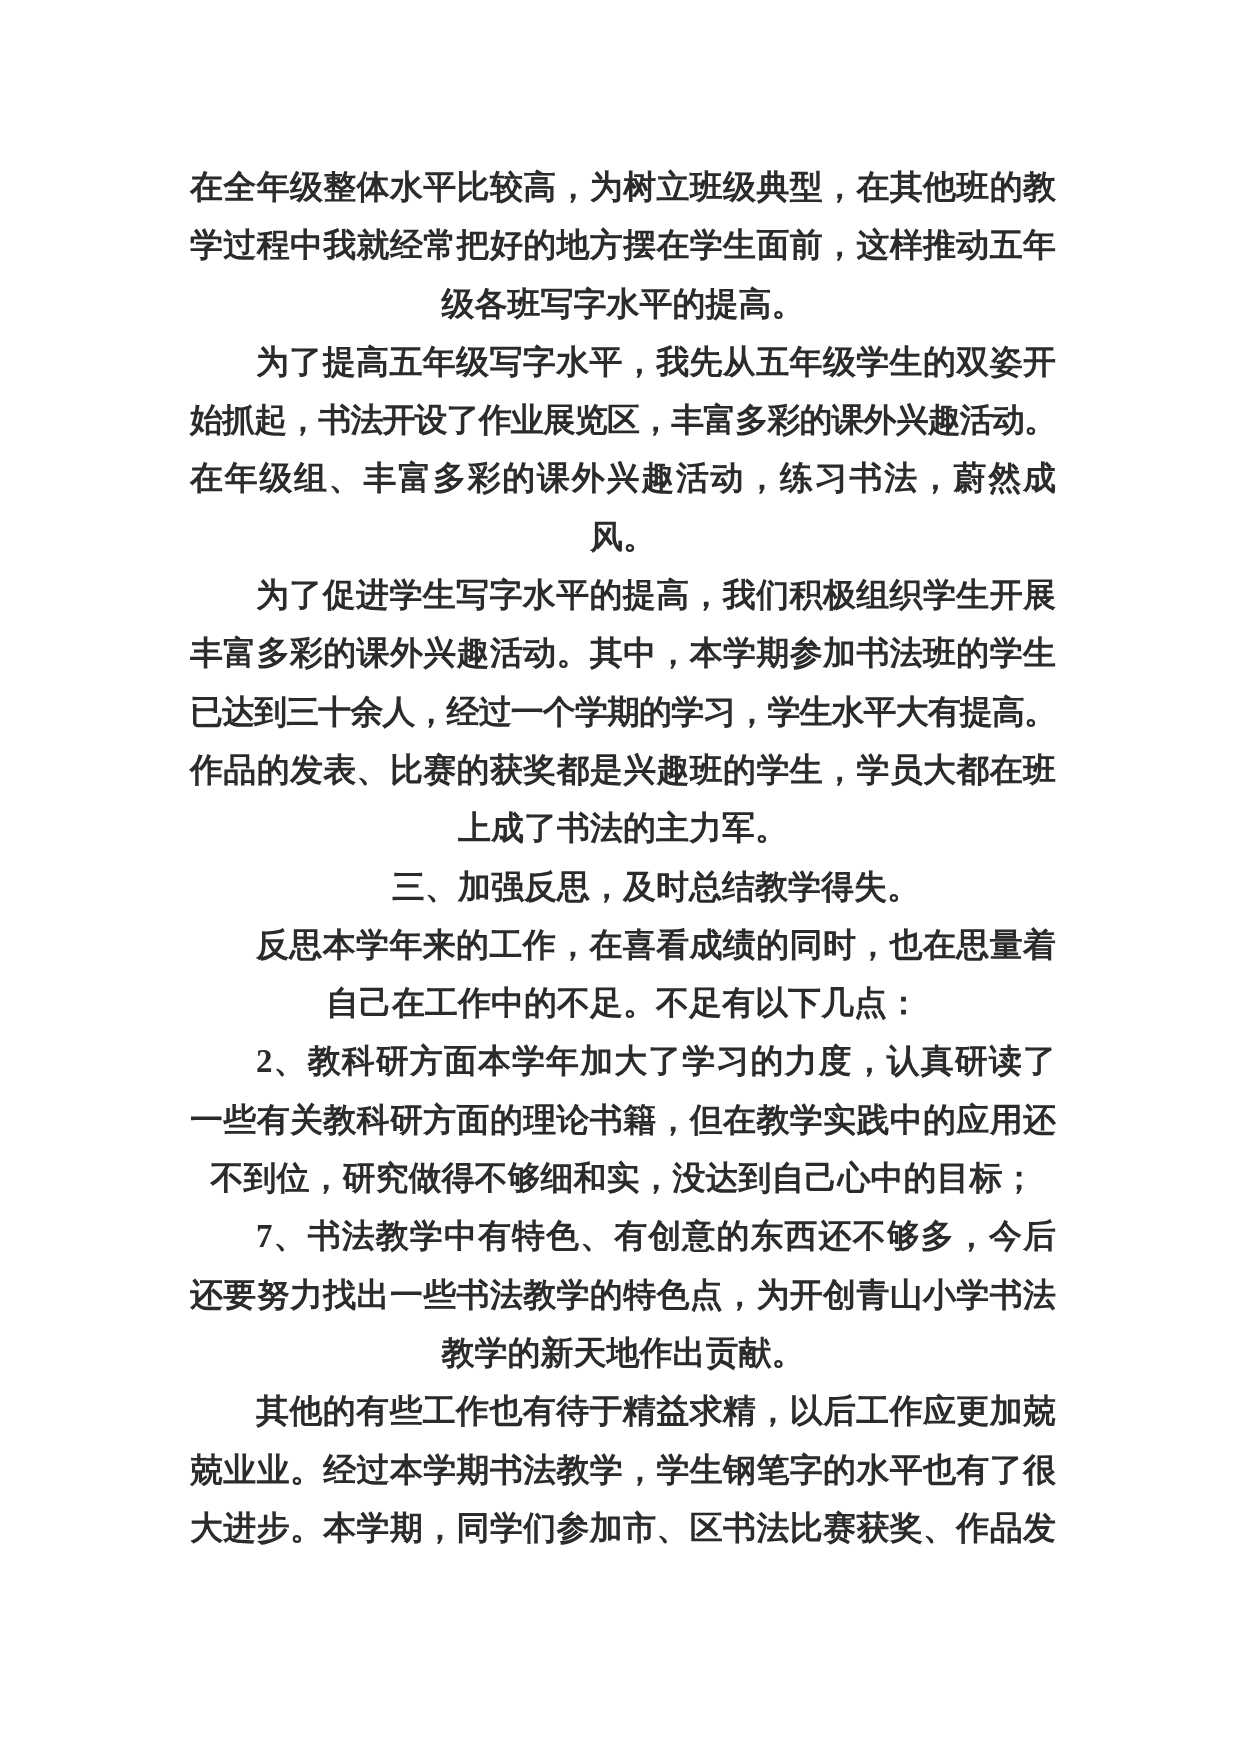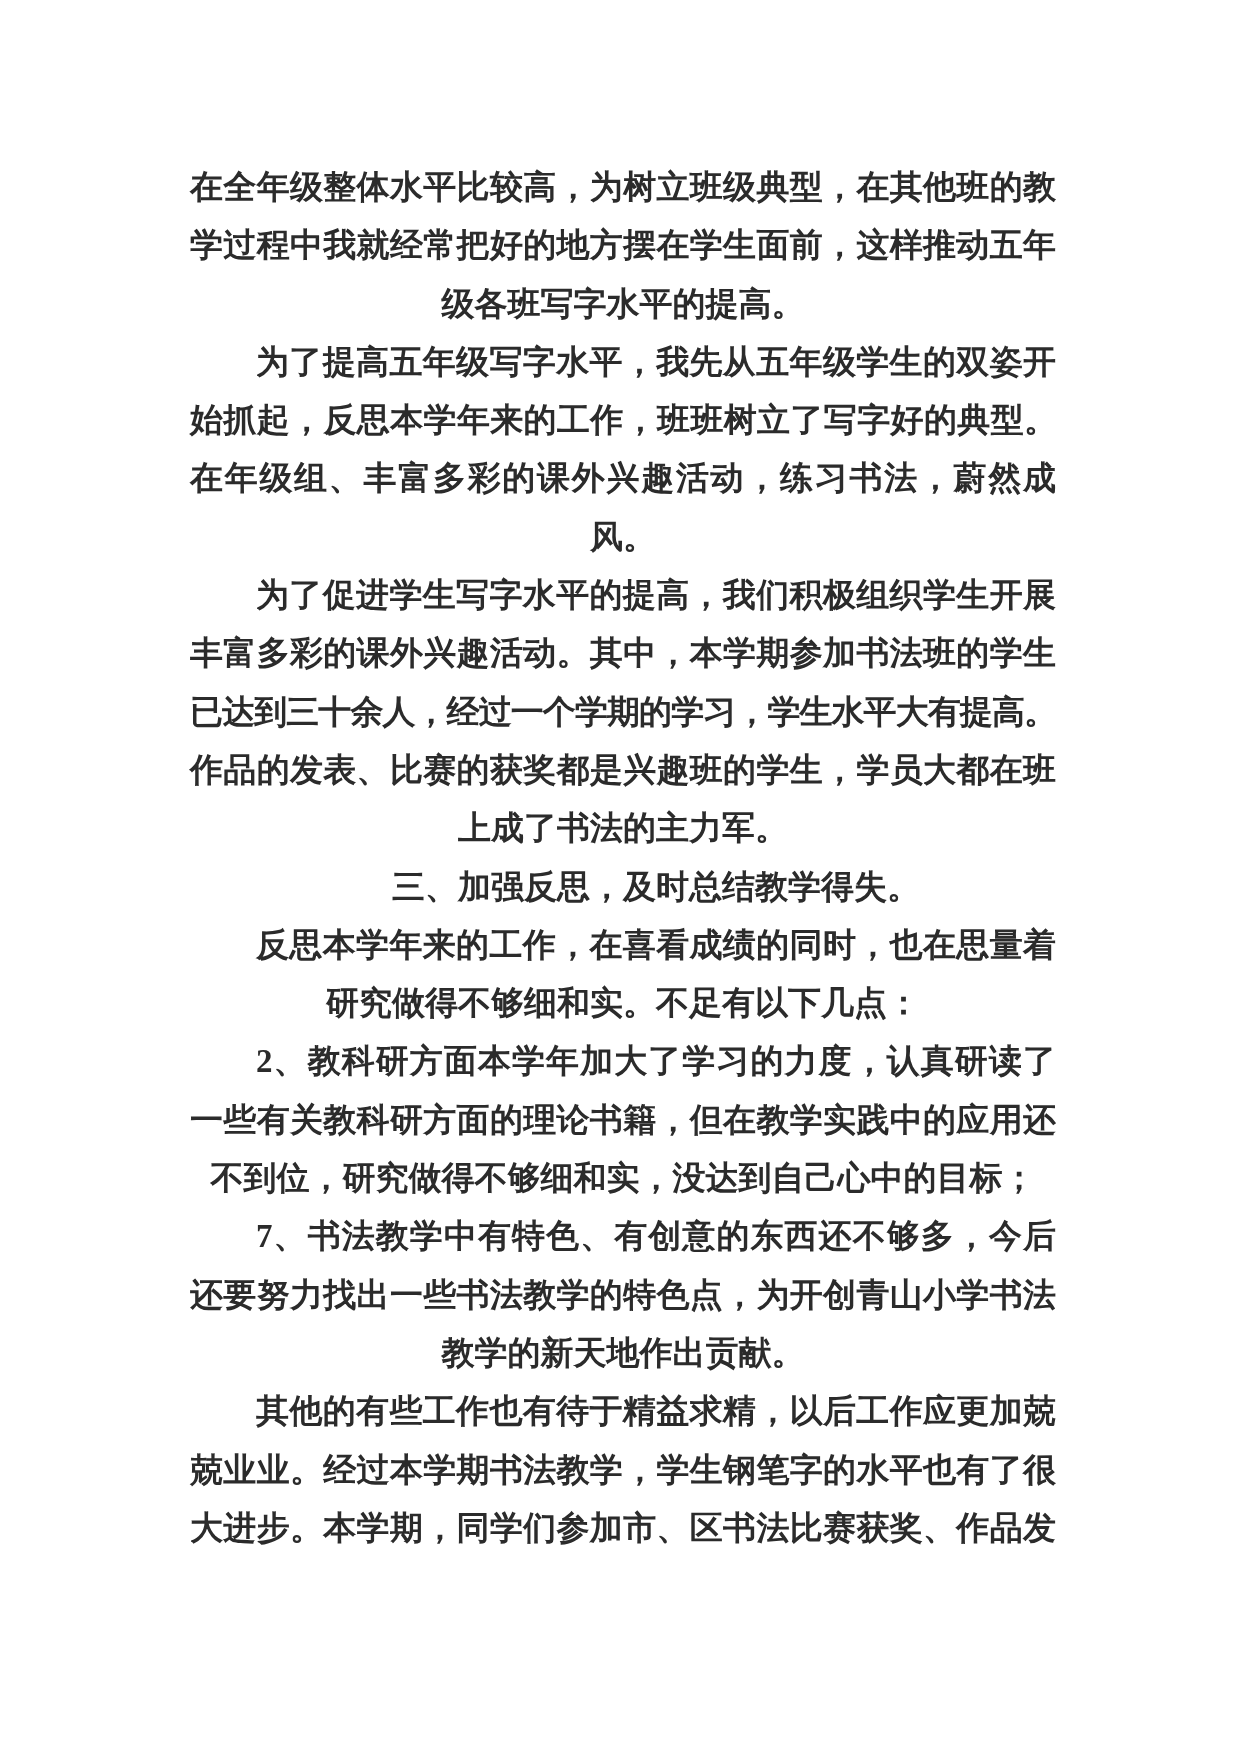--- a/index.html
+++ b/index.html
@@ -42,31 +42,31 @@
   .tight { letter-spacing: -1px; }
 </style>
 </head>
 <body>
 
 <div class="doc-text">
   <div class="ln j">在全年级整体水平比较高，为树立班级典型，在其他班的教</div>
   <div class="ln j">学过程中我就经常把好的地方摆在学生面前，这样推动五年</div>
   <div class="ln">级各班写字水平的提高。</div>
   <div class="ln j i">为了提高五年级写字水平，我先从五年级学生的双姿开</div>
-  <div class="ln j tight">始抓起，反思本学年来的工作，班班树立了写字好的典型。</div>
+  <div class="ln j tight">始抓起，书法开设了作业展览区，丰富多彩的课外兴趣活动。</div>
   <div class="ln j">在年级组、丰富多彩的课外兴趣活动，练习书法，蔚然成</div>
   <div class="ln">风。</div>
   <div class="ln j i">为了促进学生写字水平的提高，我们积极组织学生开展</div>
   <div class="ln j">丰富多彩的课外兴趣活动。其中，本学期参加书法班的学生</div>
   <div class="ln j tight">已达到三十余人，经过一个学期的学习，学生水平大有提高。</div>
   <div class="ln j">作品的发表、比赛的获奖都是兴趣班的学生，学员大都在班</div>
   <div class="ln">上成了书法的主力军。</div>
   <div class="ln i">三、加强反思，及时总结教学得失。</div>
   <div class="ln j i">反思本学年来的工作，在喜看成绩的同时，也在思量着</div>
-  <div class="ln">研究做得不够细和实。不足有以下几点：</div>
+  <div class="ln">自己在工作中的不足。不足有以下几点：</div>
   <div class="ln j i">2、教科研方面本学年加大了学习的力度，认真研读了</div>
   <div class="ln j">一些有关教科研方面的理论书籍，但在教学实践中的应用还</div>
   <div class="ln">不到位，研究做得不够细和实，没达到自己心中的目标；</div>
   <div class="ln j i">7、书法教学中有特色、有创意的东西还不够多，今后</div>
   <div class="ln j">还要努力找出一些书法教学的特色点，为开创青山小学书法</div>
   <div class="ln">教学的新天地作出贡献。</div>
   <div class="ln j i">其他的有些工作也有待于精益求精，以后工作应更加兢</div>
   <div class="ln j">兢业业。经过本学期书法教学，学生钢笔字的水平也有了很</div>
   <div class="ln j">大进步。本学期，同学们参加市、区书法比赛获奖、作品发</div>
 </div>

